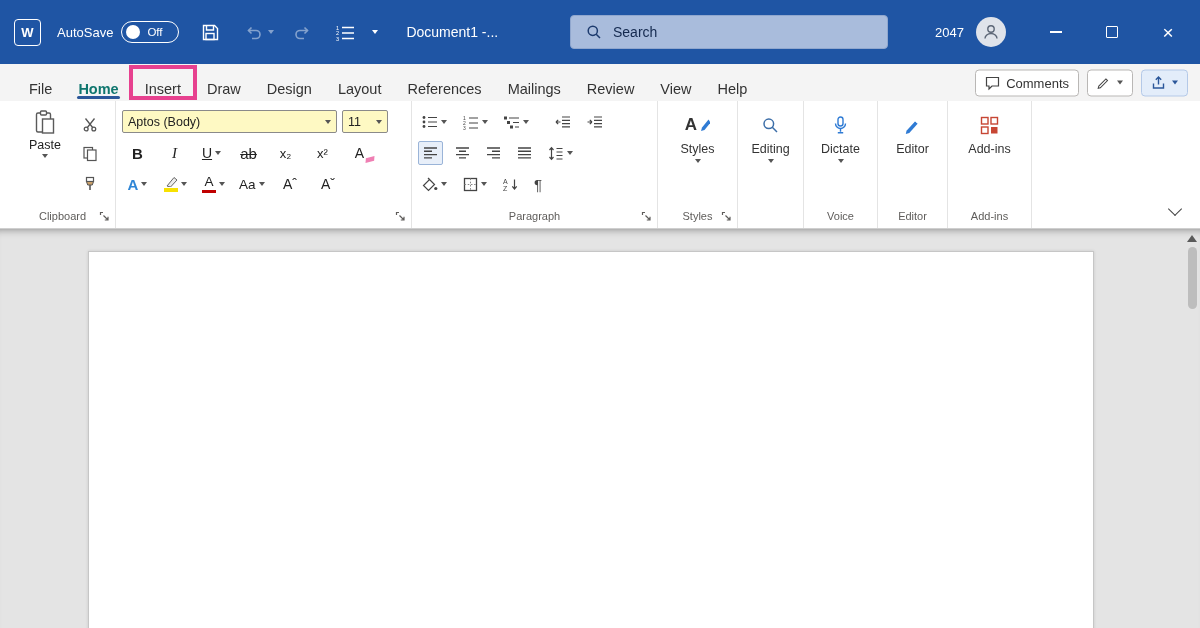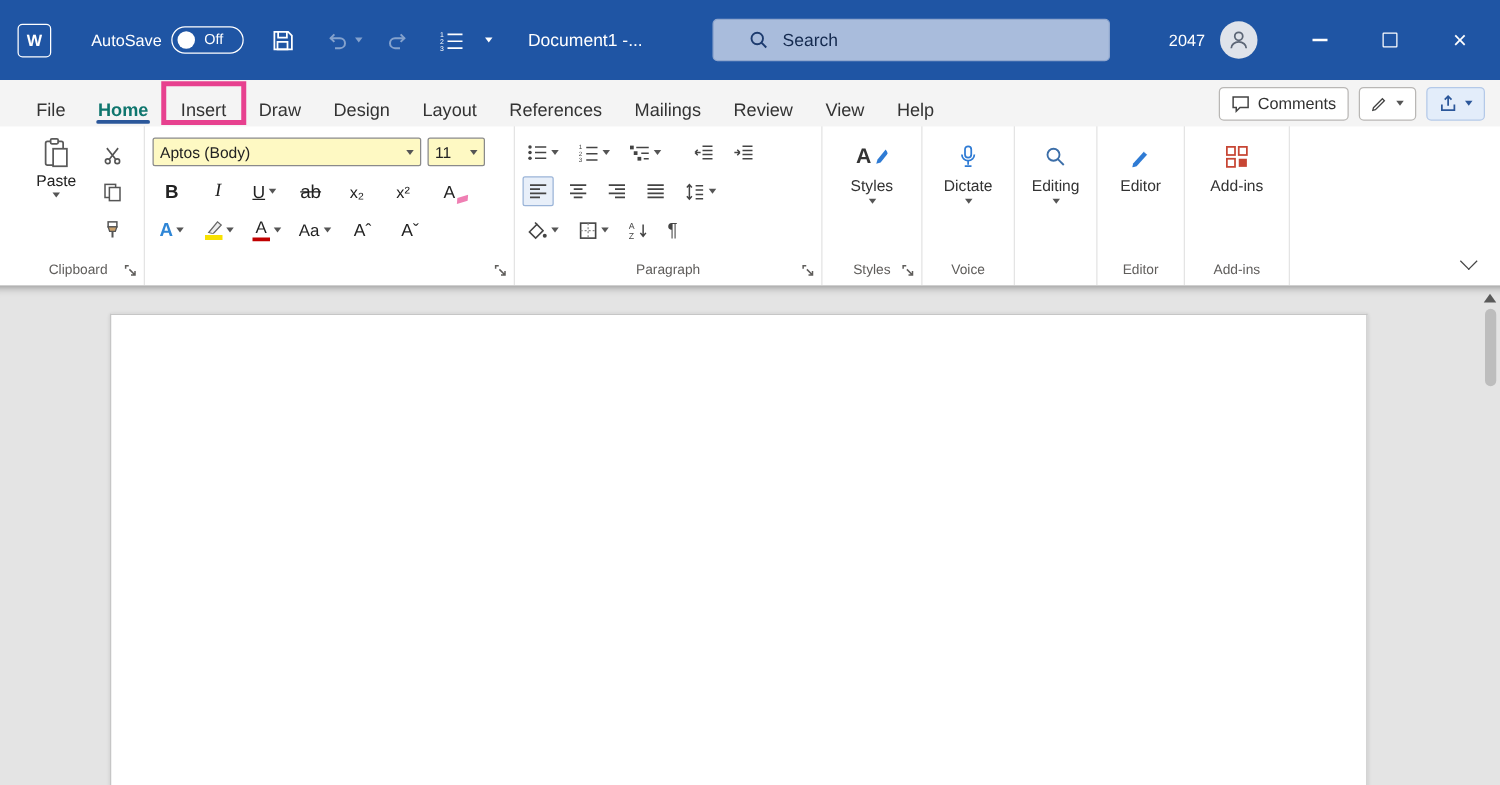--- a/index.html
+++ b/index.html
@@ -4,33 +4,33 @@
 <style>
   html,body{margin:0;padding:0;background:#bfbfbf}
   .app{position:relative;width:1200px;height:628px;overflow:hidden;background:#e4e4e4;
        font-family:"Liberation Sans",sans-serif;-webkit-font-smoothing:antialiased}
 
   
   .titlebar{position:absolute;top:0;left:0;right:0;height:64px;background:#1f55a4;color:#fff;
             display:flex;align-items:center}
   .wlogo{width:25px;height:25px;border:1.7px solid #fff;border-radius:4px;margin-left:14px;
          display:flex;align-items:center;justify-content:center;font-weight:bold;font-size:13px}
-  .tb-label{font-size:13px;margin-left:32px}
+  .tb-label{font-size:13px;margin-left:16px}
   .toggle{width:58px;height:22px;border:1.6px solid #fff;border-radius:12px;margin-left:8px;
           display:flex;align-items:center;padding:0 4px;box-sizing:border-box;gap:7px;cursor:pointer}
   .knob{width:14px;height:14px;border-radius:50%;background:#fff}
   .toggle-state{font-size:11.5px}
   .tb-ic{display:flex;align-items:center;justify-content:center}
   .dim{opacity:.45}
   .tri{width:0;height:0;border-left:3.5px solid transparent;border-right:3.5px solid transparent;
        border-top:4px solid currentColor;display:inline-block}
   .doc-title{font-size:14px;margin-left:28px;white-space:nowrap}
   .search{position:absolute;left:570px;top:15px;width:318px;height:34px;background:#a9bcdc;
           border:1px solid #90a7ce;border-radius:4px;display:flex;align-items:center;gap:11px;
-          padding-left:28px;box-sizing:border-box;color:#14294e;font-size:14px;cursor:pointer}
+          padding-left:15px;box-sizing:border-box;color:#14294e;font-size:14px;cursor:pointer}
   .tb-right{position:absolute;right:4px;top:0;height:100%;display:flex;align-items:center}
   .user-badge{font-size:13px;margin-right:12px}
   .avatar{width:30px;height:30px;border-radius:50%;background:#dfe3ea;display:flex;align-items:center;
           justify-content:center;margin-right:22px;cursor:pointer}
   .winbtn{width:56px;height:64px;display:flex;align-items:center;justify-content:center;cursor:pointer}
   .min-glyph{width:12px;height:1.5px;background:#fff}
   .max-glyph{width:10px;height:10px;border:1.4px solid #fff;border-radius:1px}
   .close-glyph{font-size:19px;line-height:1}
 
   
@@ -470,46 +470,46 @@
       </div>
       <div class="glabel">Styles</div>
       <span class="launcher">
         <svg width="11" height="11" viewBox="0 0 11 11">
             <path d="M1.5 4V1.5H4" fill="none" stroke="#5f5d5b" stroke-width="1.2"></path>
             <path d="M4.5 4.5 9 9M9 5.8V9H5.8" fill="none" stroke="#5f5d5b" stroke-width="1.2"></path>
           </svg>
       </span>
     </div>
 
+    <div class="group" style="width:66px">
+      <div class="bigbtn">
+        <span class="ico">
+          <svg width="17" height="17" viewBox="0 0 17 17">
+              <circle cx="6.8" cy="6.8" r="4.8" fill="none" stroke="#3c6ea8" stroke-width="1.5"></circle>
+              <path d="M10.3 10.3 15 15" stroke="#3c6ea8" stroke-width="1.5"></path>
+            </svg>
+        </span>
+        <span>Editing</span>
+        <span class="tri gray-tri"></span>
+      </div>
+    </div>
+
     <div class="group" style="width:74px">
       <div class="bigbtn">
         <span class="ico">
           <svg width="17" height="19" viewBox="0 0 17 19">
               <rect x="6" y="1" width="5" height="9" rx="2.5" fill="none" stroke="#2f7bd4" stroke-width="1.4"></rect>
               <path d="M3.5 7.5a5 5 0 0 0 10 0" fill="none" stroke="#2f7bd4" stroke-width="1.4"></path>
               <path d="M8.5 12.8v3M5.8 16.8h5.4" stroke="#2f7bd4" stroke-width="1.4"></path>
             </svg>
         </span>
         <span>Dictate</span>
         <span class="tri gray-tri"></span>
       </div>
       <div class="glabel">Voice</div>
-    </div>
-
-    <div class="group" style="width:66px">
-      <div class="bigbtn">
-        <span class="ico">
-          <svg width="17" height="17" viewBox="0 0 17 17">
-              <circle cx="6.8" cy="6.8" r="4.8" fill="none" stroke="#3c6ea8" stroke-width="1.5"></circle>
-              <path d="M10.3 10.3 15 15" stroke="#3c6ea8" stroke-width="1.5"></path>
-            </svg>
-        </span>
-        <span>Editing</span>
-        <span class="tri gray-tri"></span>
-      </div>
     </div>
 
     <div class="group" style="width:70px">
       <div class="bigbtn">
         <span class="ico">
           <svg width="17" height="17" viewBox="0 0 17 17">
               <path d="M2.5 13.8 11.2 4.2l2.6 2.3L5.3 16l-3.5.9z" fill="#2f7bd4"></path>
               <path d="M11.2 4.2l2.6 2.3" stroke="#fff" stroke-width=".8"></path>
             </svg>
         </span>

